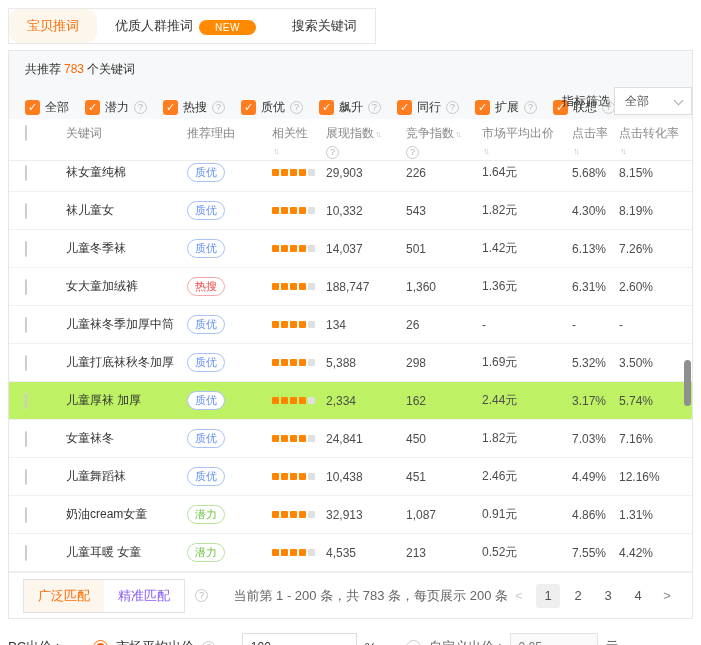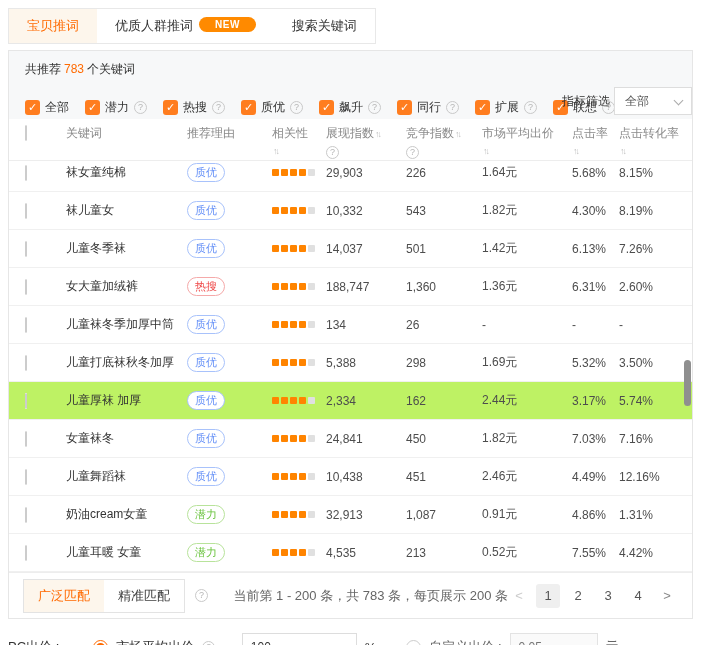--- a/index.html
+++ b/index.html
@@ -1,23 +1,23 @@
 <!DOCTYPE html>
 <html><head>
 <meta charset="utf-8">
 <style>
   * { box-sizing: border-box; margin: 0; padding: 0; }
   html,body { width:701px; height:645px; overflow:hidden; background:#fff;
     font-family:"Liberation Sans","DejaVu Sans",sans-serif; font-size:12px; color:#333; }
 
   
   .tabbar { display:inline-flex; margin:8px 0 6px 8px; border:1px solid #e8e8e8; background:#fff; }
-  .tab { display:flex; align-items:flex-start; gap:6px; padding:8px 18px; font-size:13px; color:#333; cursor:pointer; }
+  .tab { display:flex; align-items:flex-end; gap:6px; padding:8px 18px; font-size:13px; color:#333; cursor:pointer;border-radius:11px; }
   .tab.active { color:#ff6a00; background:#fdf6ec; }
-  .new-badge { background:#ff8a00; color:#fff; font-size:10px; font-weight:bold; padding:2px 16px; border-radius:9px; letter-spacing:.5px; }
+  .new-badge { background:#ff8a00; color:#fff; font-size:10px; font-weight:normal; padding:2px 16px; border-radius:9px; letter-spacing:.5px; }
 
   
   .panel { position:relative; margin:0 8px; border:1px solid #e6e6e6; background:#fff; }
 
   .filter-section { position:relative; background:#f7f8f9; padding:10px 16px 12px 16px; height:68px; }
   .summary { font-size:12px; color:#333; margin-bottom:21px; }
   .summary .count { color:#ff6a00; margin:0 3px; }
   .filter-checks { display:flex; align-items:center; gap:16px; }
   .check-item { display:flex; align-items:center; gap:5px; cursor:pointer; }
   .checkbox { width:15px; height:15px; border-radius:3px; background:#ff7d1f; color:#fff; font-size:11px;
@@ -53,21 +53,21 @@
   .badge.green { color:#67c23a; border-color:#b8e39b; }
   .rel-bar { display:flex; gap:2px; }
   .rel-sq { width:7px; height:7px; border-radius:1px; background:#e0e0e0; }
   .rel-sq.on { background:#ff8400; }
 
   .scroll-thumb { position:absolute; right:1px; top:309px; width:7px; height:46px; background:#8f8f8f; border-radius:4px; }
 
   
   .tfoot { display:flex; align-items:center; border-top:1px solid #ededed; height:46px; padding:0 14px; }
   .match-group { display:flex; border:1px solid #e3e3e3; }
-  .match-btn { padding:7px 14px; font-size:13px; color:#404040; background:#fff; cursor:pointer; }
+  .match-btn { padding:7px 14px; font-size:13px; color:#8b5cf6; background:#fff; cursor:pointer; }
   .match-btn.active { color:#ff6a00; background:#fdf6ec; }
   .foot-help { margin-left:10px; }
   .page-info { flex:1; text-align:right; color:#666; font-size:13px; }
   .pager { display:flex; align-items:center; gap:6px; }
   .page-chev { width:22px; height:24px; display:flex; align-items:center; justify-content:center; font-size:13px; cursor:pointer; }
   .page-chev.prev { color:#ccc; }
   .page-chev.next { color:#888; }
   .page-num { min-width:24px; height:24px; display:flex; align-items:center; justify-content:center;
     font-size:13px; color:#555; border-radius:3px; cursor:pointer; }
   .page-num.active { background:#efefef; }

